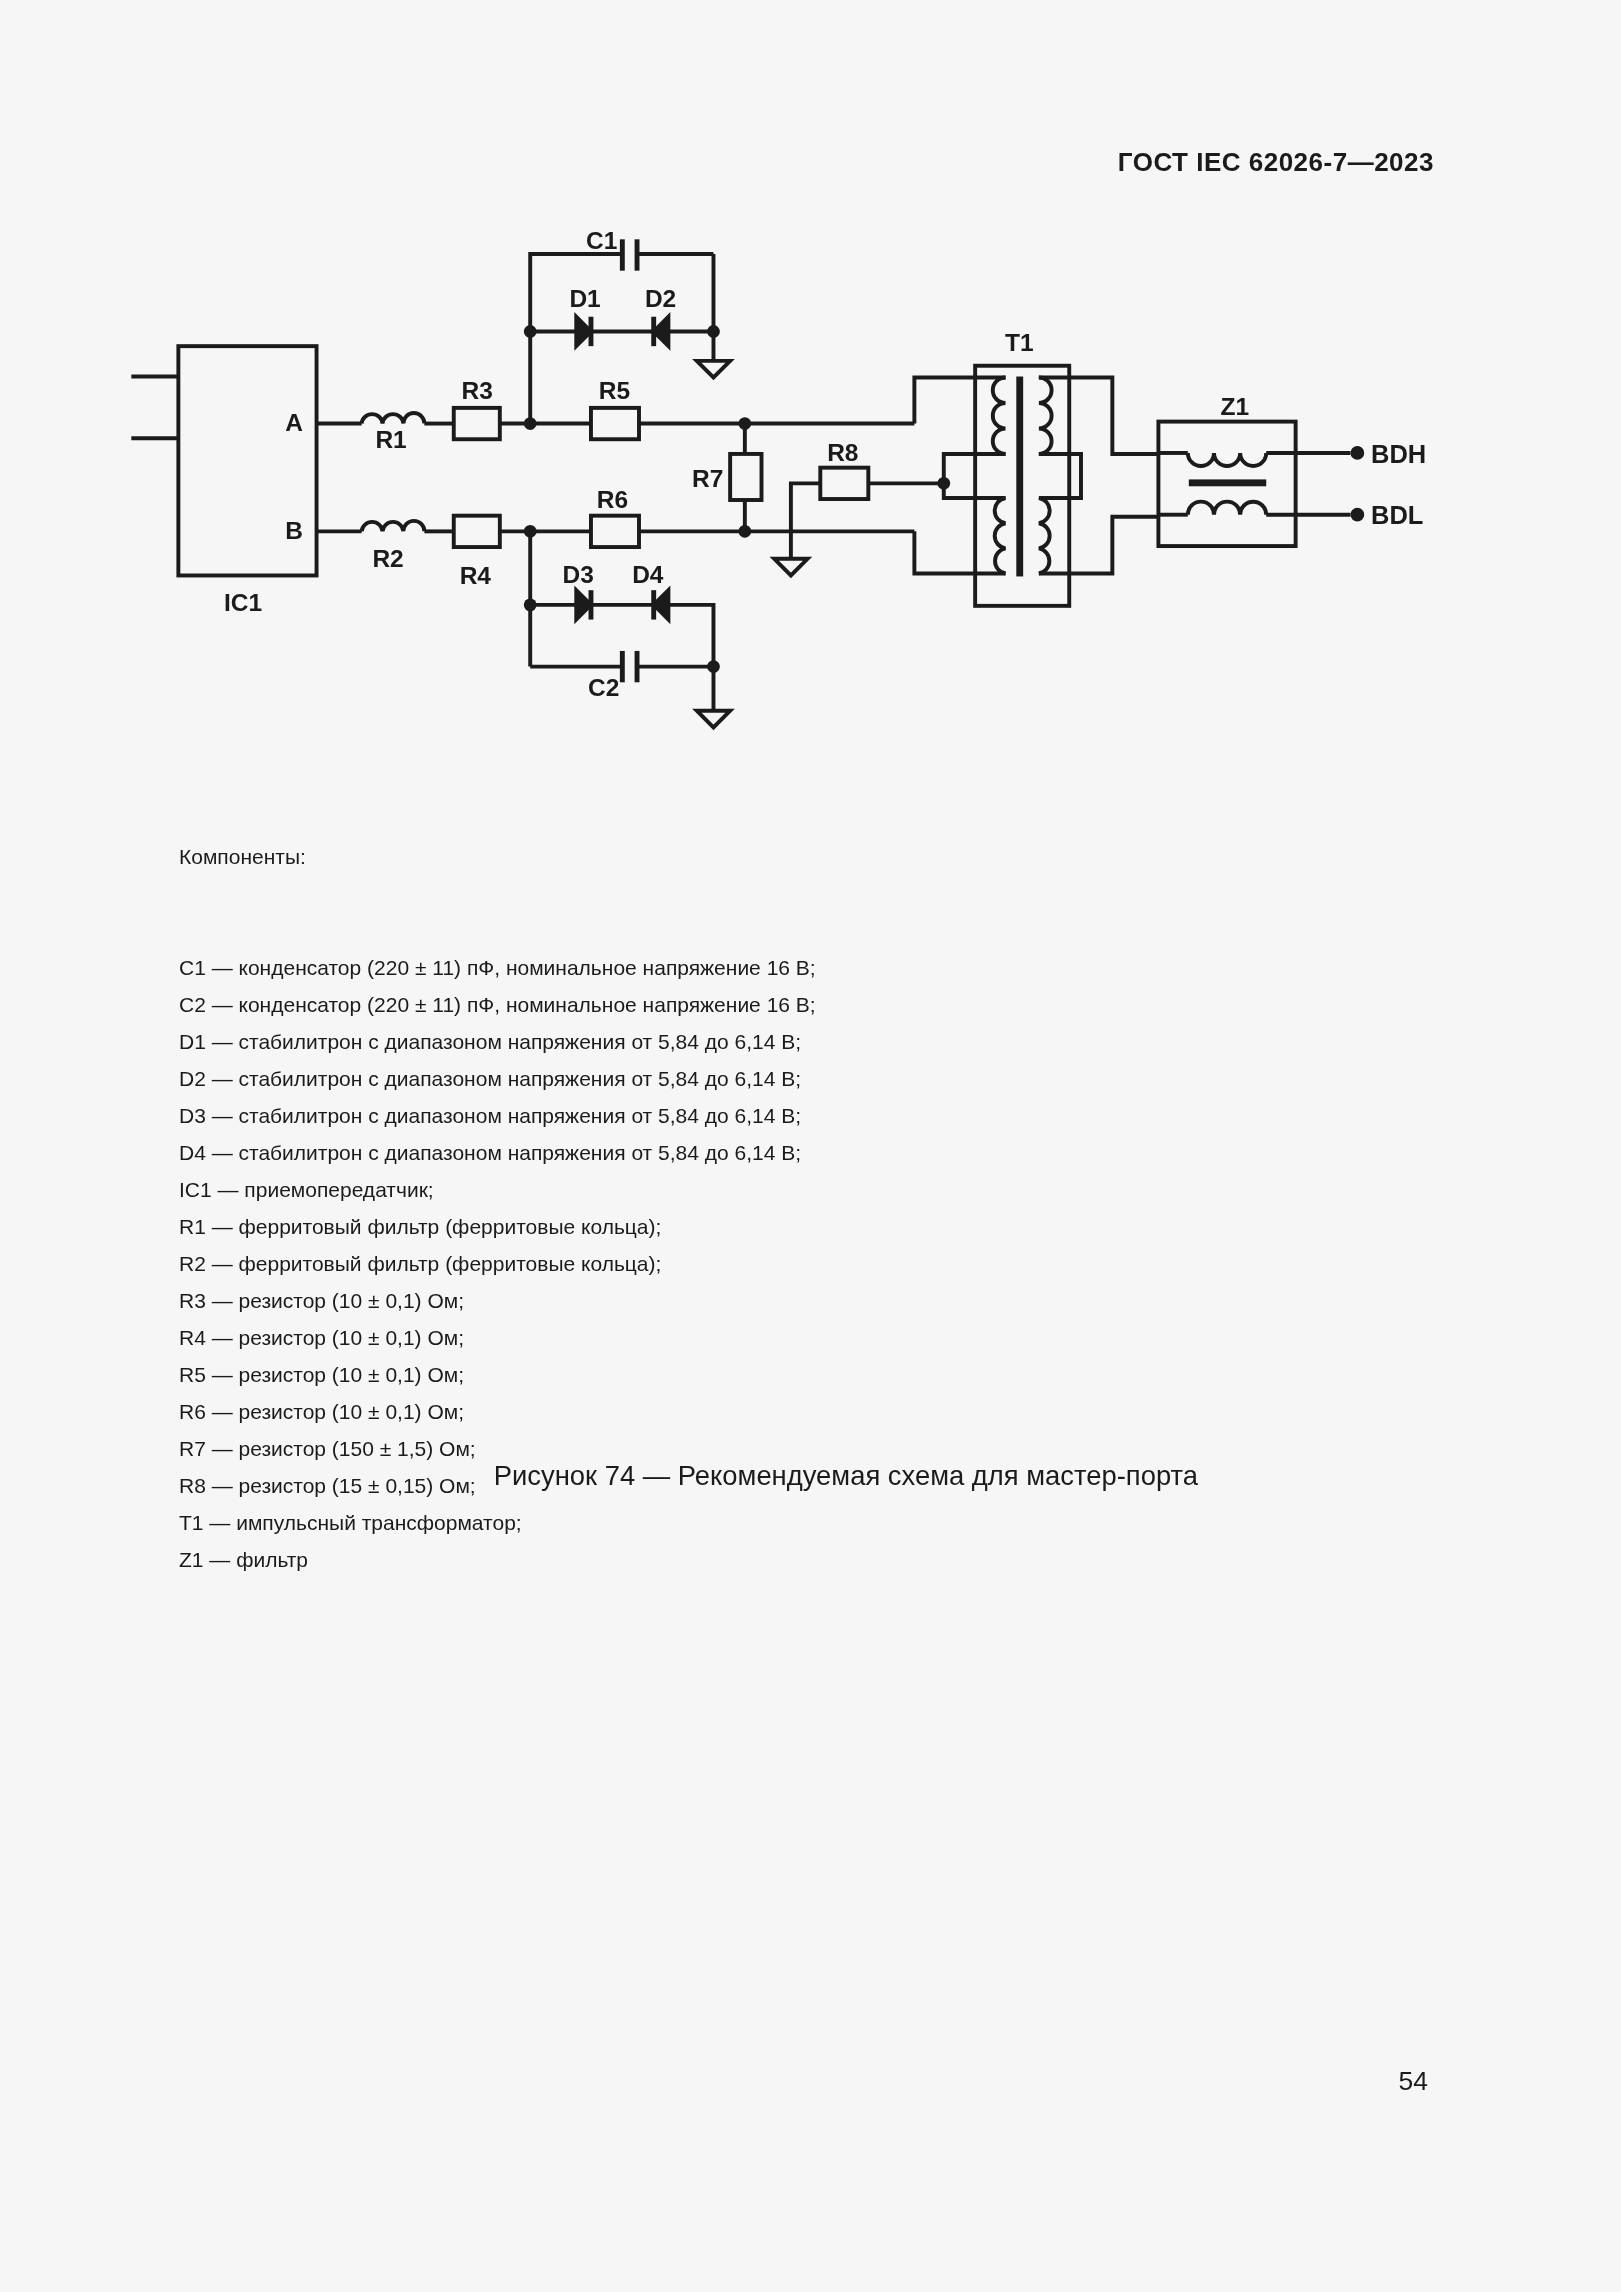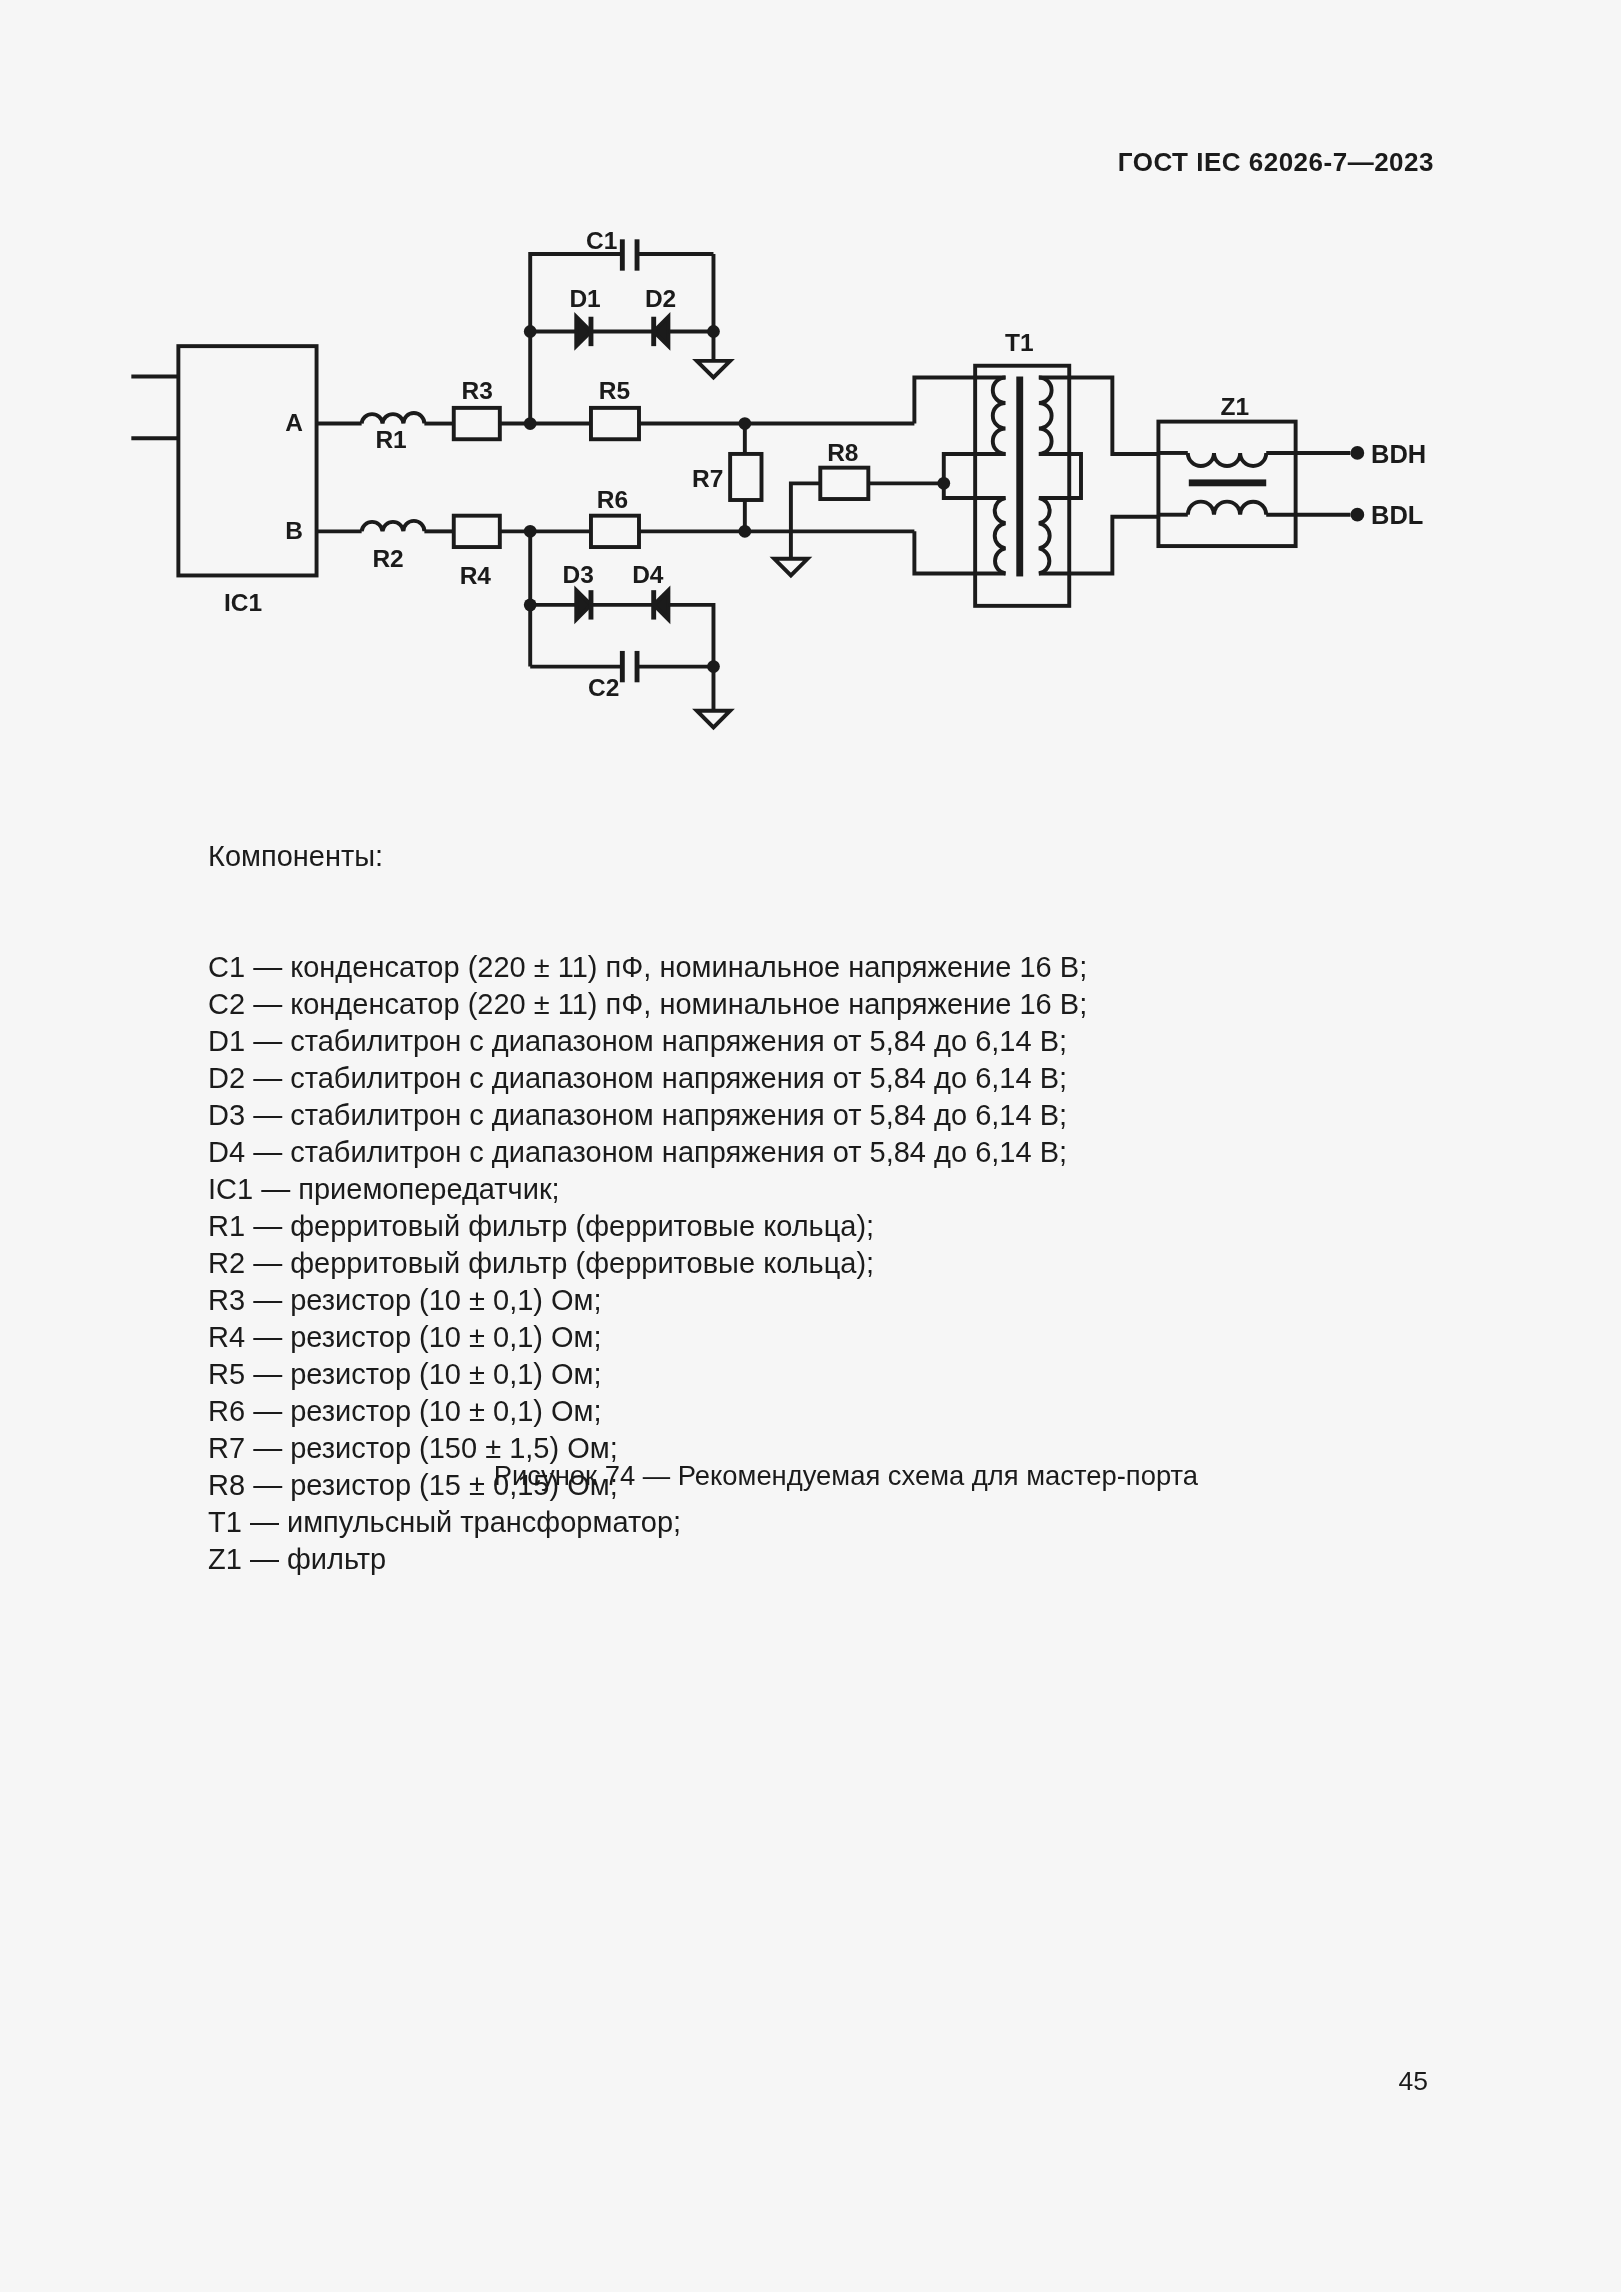--- a/index.html
+++ b/index.html
@@ -12,21 +12,21 @@
     overflow:hidden;
   }
   .page{position:absolute;inset:0;}
   .doc-header{
     position:absolute;top:147px;right:187px;
     font-size:26px;font-weight:bold;letter-spacing:0.5px;
   }
   #schematic{position:absolute;top:0;left:0;}
   .comp-block{
     position:absolute;left:179px;top:764px;
-    font-size:29px;line-height:37px;white-space:pre;margin-left:29px;
+    font-size:21px;line-height:37px;white-space:pre;
   }
   .comp-line{height:37px;}
   .fig-caption{
     position:absolute;left:179px;top:1457px;width:1019px;
     font-size:27.4px;line-height:37px;text-align:right;
   }
   .page-number{
     position:absolute;top:2066px;right:193px;
     font-size:26.5px;
   }
@@ -182,16 +182,16 @@
     </g>
   </svg>
 
   <div class="comp-block">
     <div class="comp-line">Компоненты:</div>
     <div><div class="comp-line">C1 — конденсатор (220 ± 11) пФ, номинальное напряжение 16 В;</div><div class="comp-line">C2 — конденсатор (220 ± 11) пФ, номинальное напряжение 16 В;</div><div class="comp-line">D1 — стабилитрон с диапазоном напряжения от 5,84 до 6,14 В;</div><div class="comp-line">D2 — стабилитрон с диапазоном напряжения от 5,84 до 6,14 В;</div><div class="comp-line">D3 — стабилитрон с диапазоном напряжения от 5,84 до 6,14 В;</div><div class="comp-line">D4 — стабилитрон с диапазоном напряжения от 5,84 до 6,14 В;</div><div class="comp-line">IC1 — приемопередатчик;</div><div class="comp-line">R1 — ферритовый фильтр (ферритовые кольца);</div><div class="comp-line">R2 — ферритовый фильтр (ферритовые кольца);</div><div class="comp-line">R3 — резистор (10 ± 0,1) Ом;</div><div class="comp-line">R4 — резистор (10 ± 0,1) Ом;</div><div class="comp-line">R5 — резистор (10 ± 0,1) Ом;</div><div class="comp-line">R6 — резистор (10 ± 0,1) Ом;</div><div class="comp-line">R7 — резистор (150 ± 1,5) Ом;</div><div class="comp-line">R8 — резистор (15 ± 0,15) Ом;</div><div class="comp-line">T1 — импульсный трансформатор;</div><div class="comp-line">Z1 — фильтр</div></div>
   </div>
 
   <div class="fig-caption">Рисунок 74 — Рекомендуемая схема для мастер-порта</div>
 
-  <div class="page-number">45</div>
+  <div class="page-number">54</div>
 
 </div>
 
 
 </body></html>

